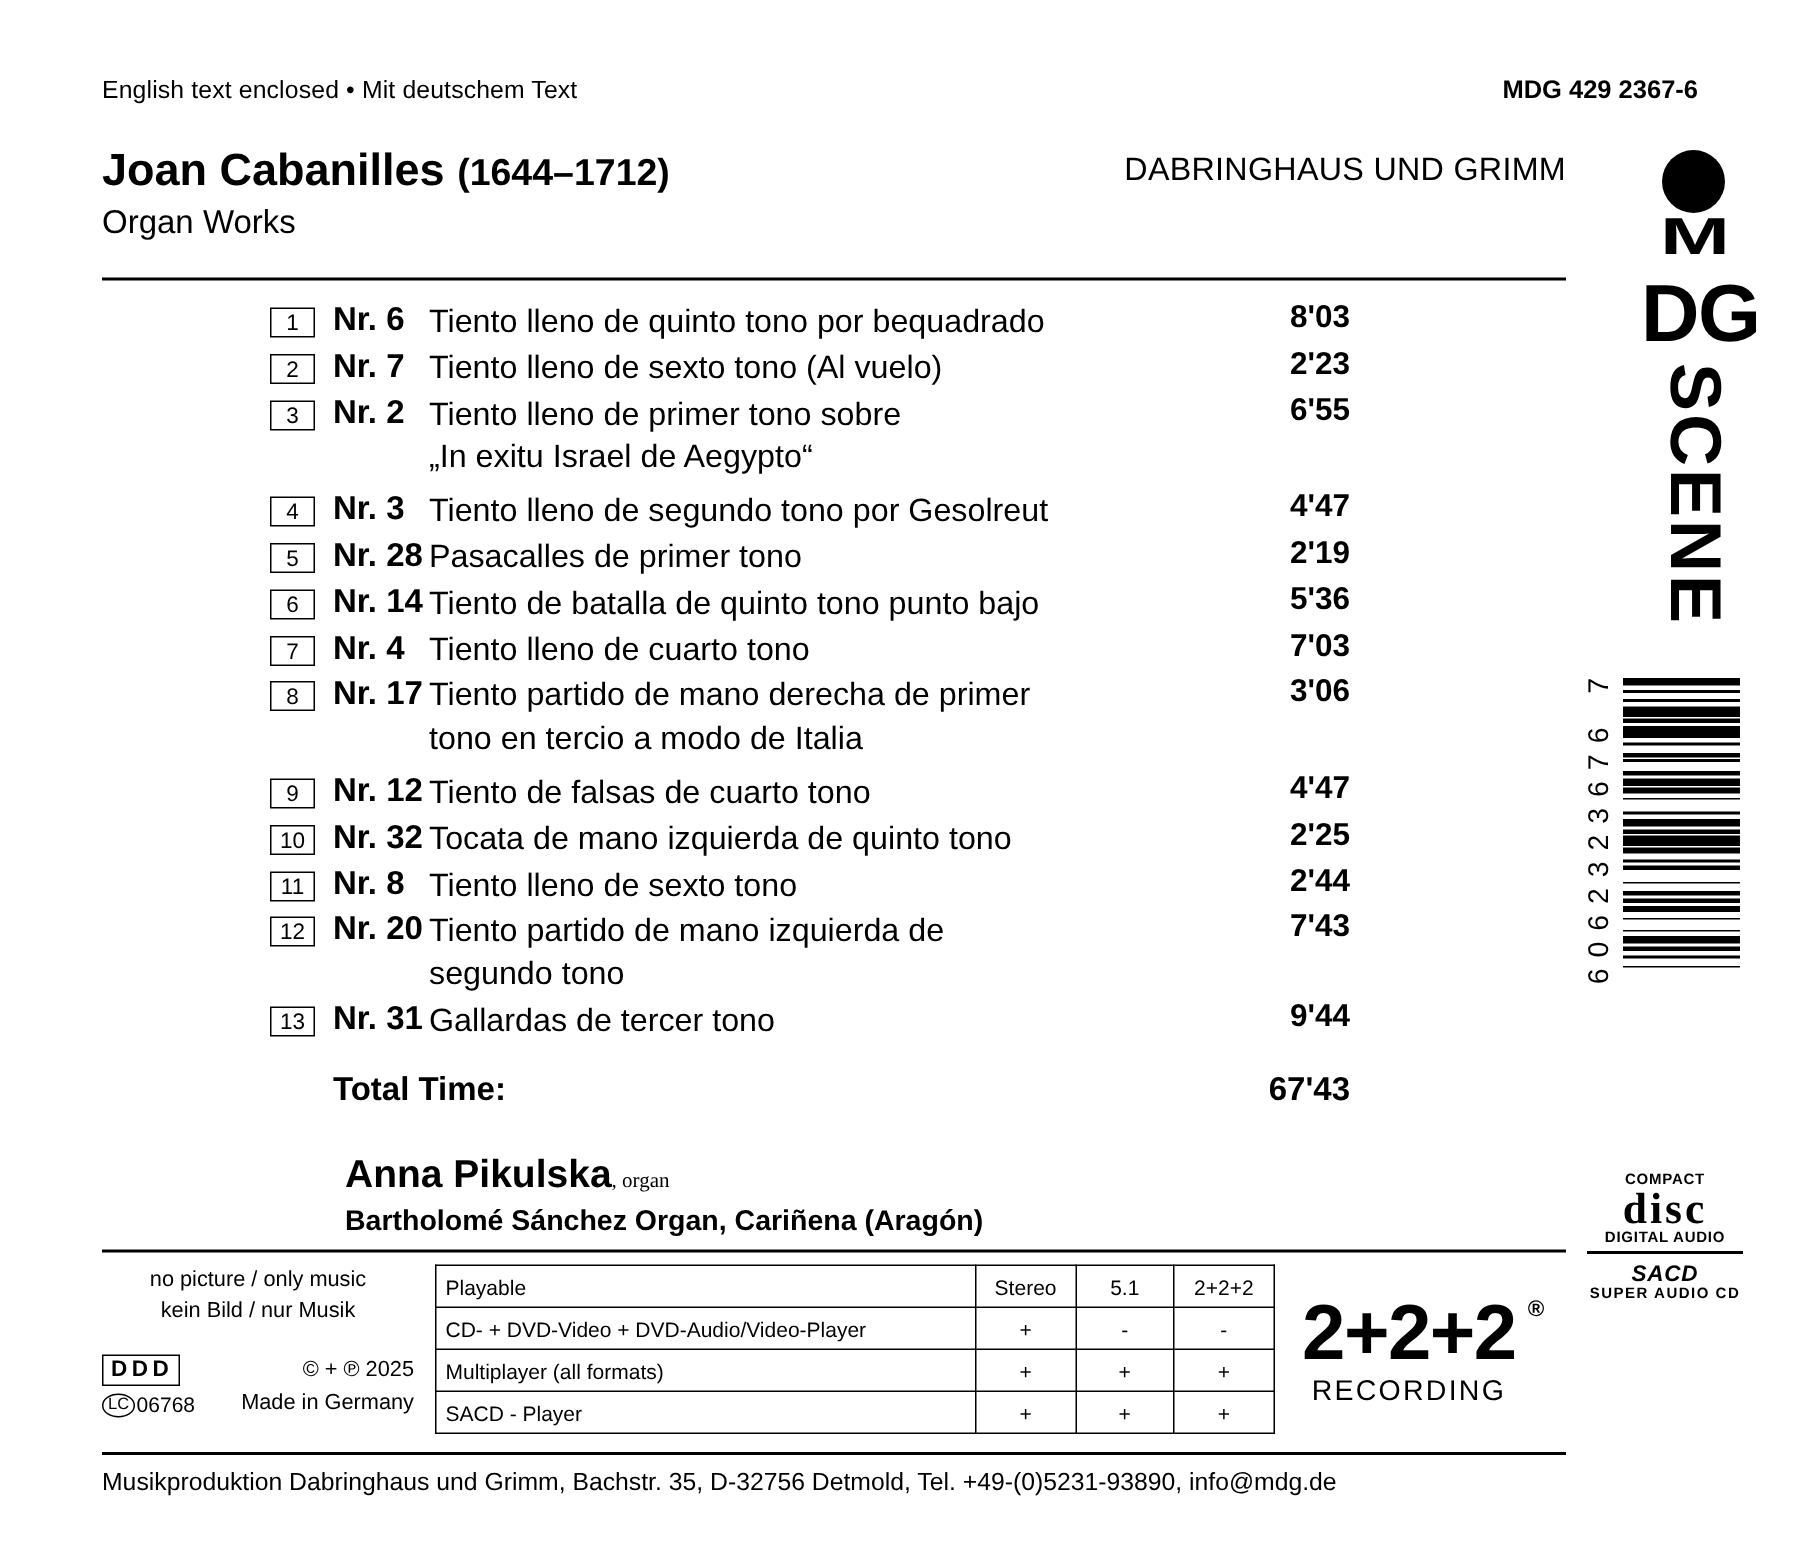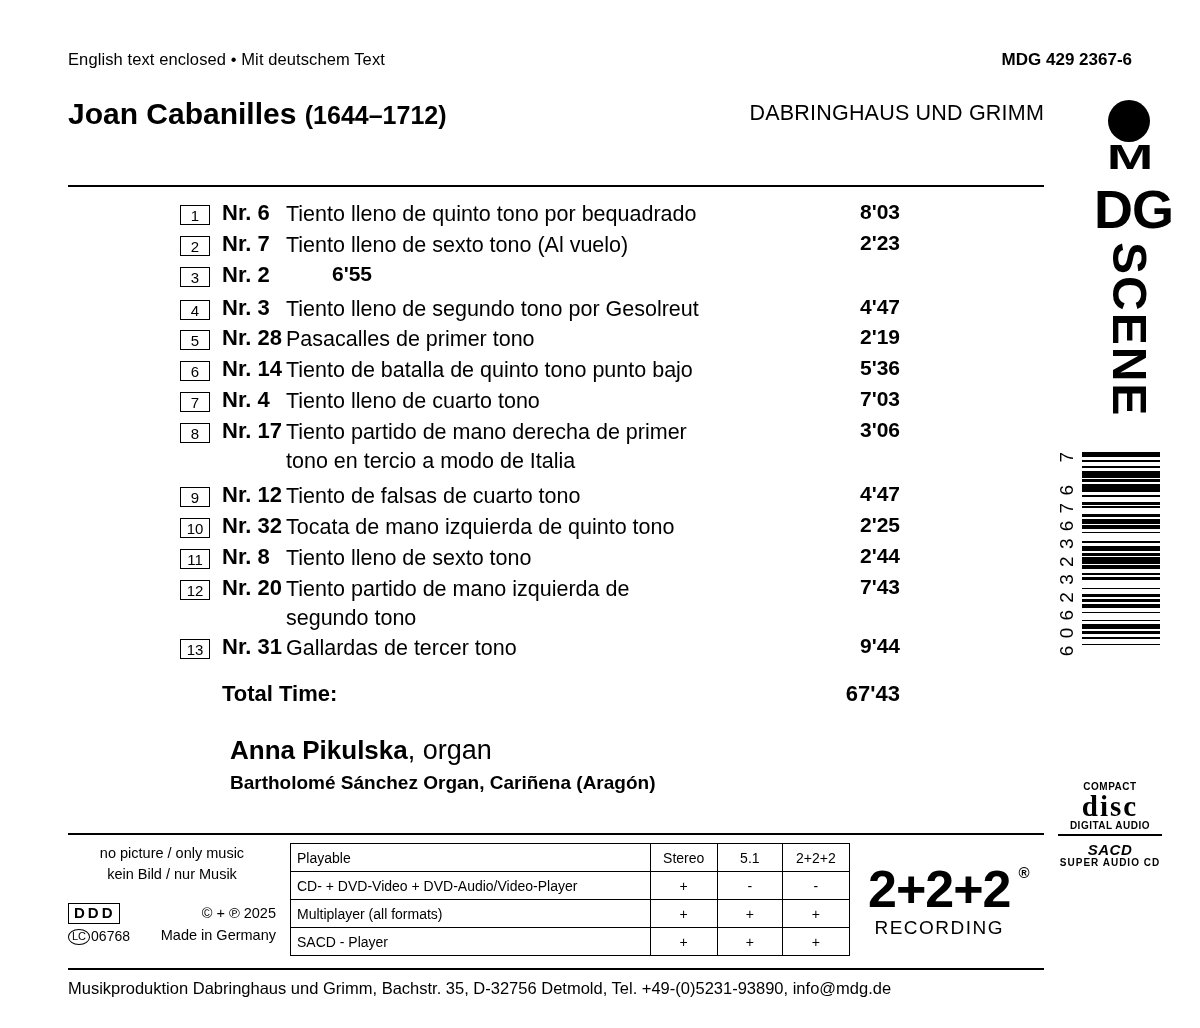--- a/index.html
+++ b/index.html
@@ -136,22 +136,23 @@
   }
 
   .performer {
     margin-top: 28px;
     padding-left: 50px;
     font-size: 26px;
     font-weight: bold;
     white-space: nowrap;
   }
   .performer .inst {
-    font-size: 27px;
+    font-size: 14px;
     font-weight: normal;
+    font-family: Liberation Serif, serif;
   }
   .organ {
     margin-top: 6px;
     padding-left: 50px;
     font-size: 19px;
     font-weight: bold;
   }
 
   
   .spine {
@@ -360,20 +361,21 @@
   <div class="left">English text enclosed • Mit deutschem Text</div>
   <div class="right">MDG 429 2367-6</div>
 </div>
 
 <div class="header">
   <div>
     <div class="composer">
       <span>Joan Cabanilles</span>
       <span class="dates">(1644–1712)</span>
     </div>
+    <div class="subtitle">Organ Works</div>
   </div>
   <div class="label-lines">
     <div>DABRINGHAUS UND GRIMM</div>
   </div>
 </div>
 
 <div class="rule" id="rule-top"></div>
 
 <div class="tracklist">
     <div class="track">
@@ -384,20 +386,22 @@
     </div>
     <div class="track">
       <div class="tk-num">2</div>
       <div class="tk-nr">Nr. 7</div>
       <div class="tk-title" style="white-space: pre-line;">Tiento lleno de sexto tono (Al vuelo)</div>
       <div class="tk-time">2'23</div>
     </div>
     <div class="track">
       <div class="tk-num">3</div>
       <div class="tk-nr">Nr. 2</div>
+      <div class="tk-title" style="white-space: pre-line;">Tiento lleno de primer tono sobre
+„In exitu Israel de Aegypto“</div>
       <div class="tk-time">6'55</div>
     </div>
     <div class="track spaced">
       <div class="tk-num">4</div>
       <div class="tk-nr">Nr. 3</div>
       <div class="tk-title" style="white-space: pre-line;">Tiento lleno de segundo tono por Gesolreut</div>
       <div class="tk-time">4'47</div>
     </div>
     <div class="track">
       <div class="tk-num">5</div>

